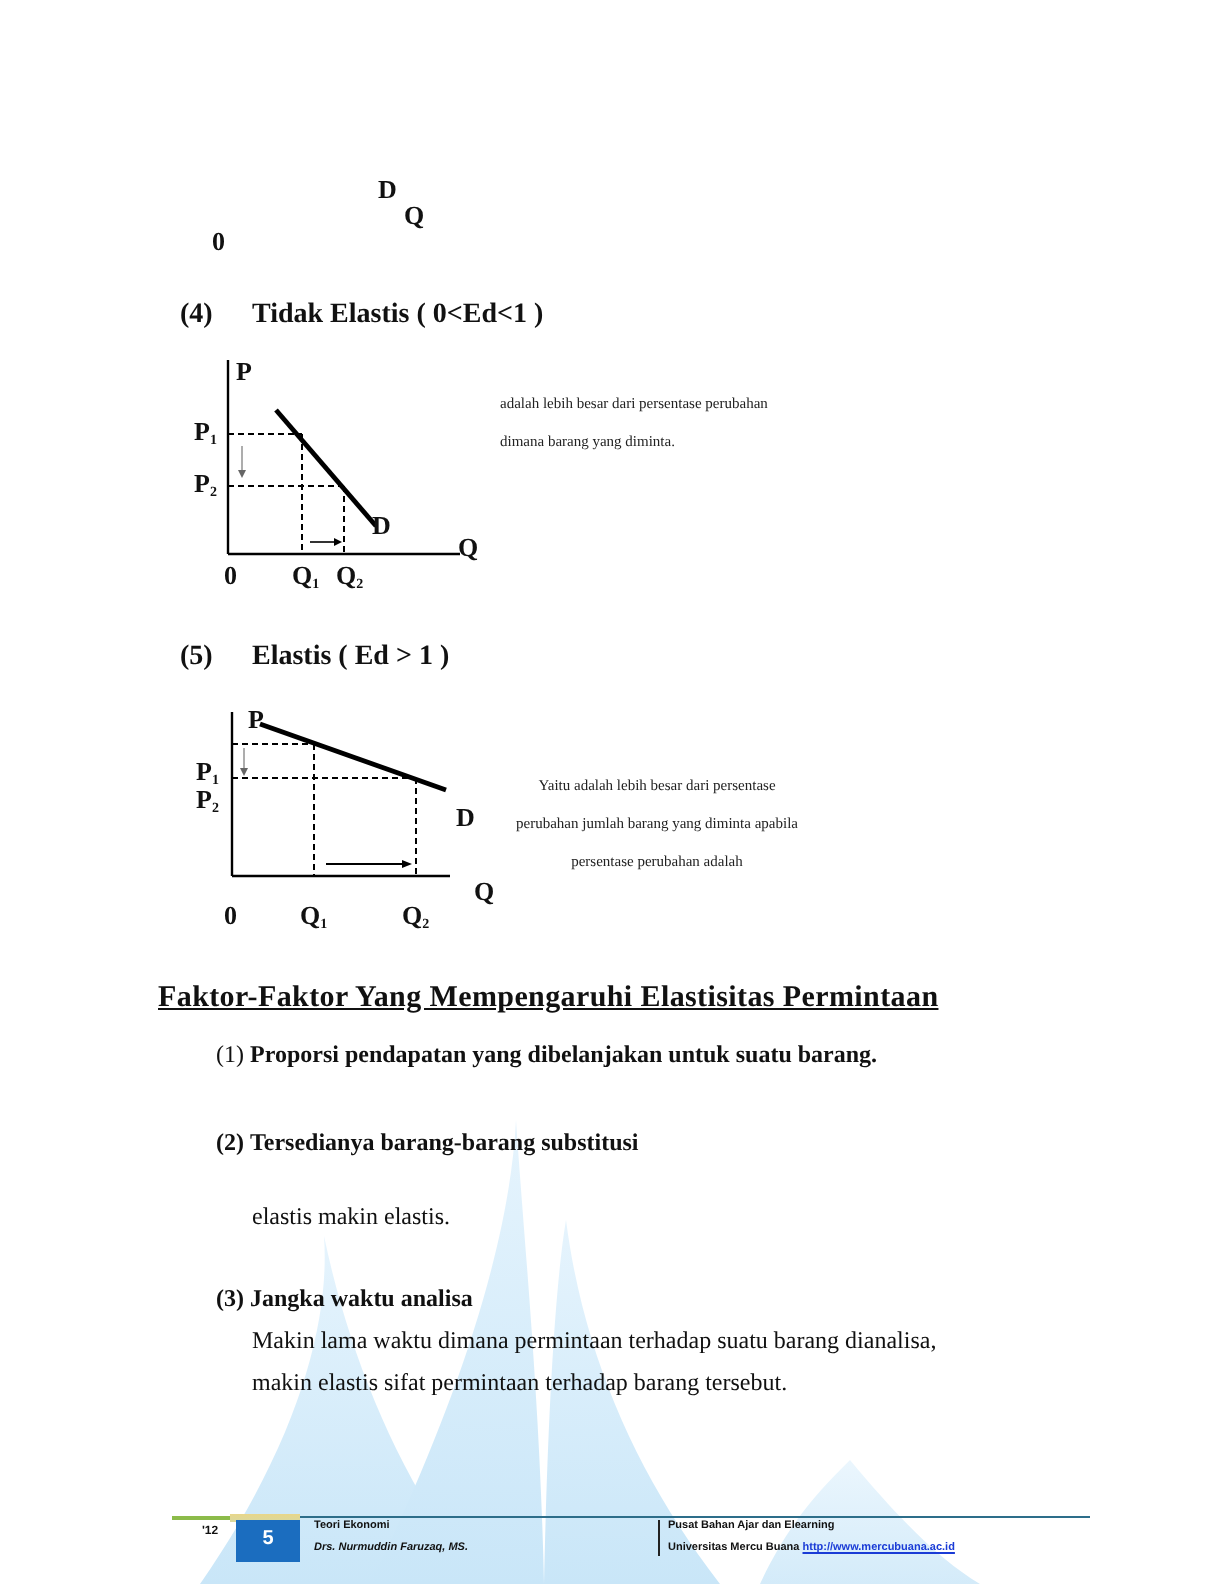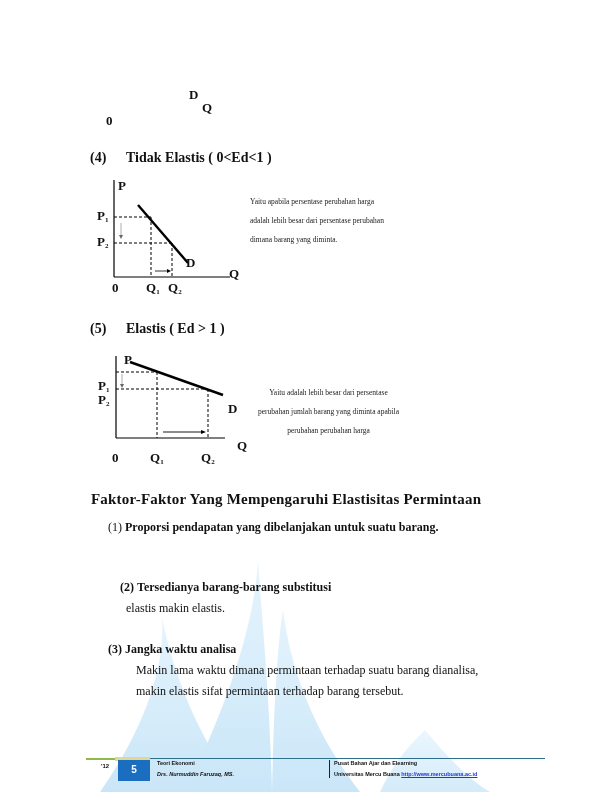--- a/index.html
+++ b/index.html
@@ -68,21 +68,20 @@
   <span class="abs lbl" style="left:118px; top:178px;">P</span>
   <span class="abs lbl" style="left:97px; top:208px;"><span>P</span><sub>1</sub></span>
   <span class="abs lbl" style="left:97px; top:234px;"><span>P</span><sub>2</sub></span>
   <span class="abs lbl" style="left:186px; top:255px;">D</span>
   <span class="abs lbl" style="left:229px; top:266px;">Q</span>
   <span class="abs lbl" style="left:112px; top:280px;">0</span>
   <span class="abs lbl" style="left:146px; top:280px;"><span>Q</span><sub>1</sub></span>
   <span class="abs lbl" style="left:168px; top:280px;"><span>Q</span><sub>2</sub></span>
 
   <div class="abs small-note" style="left:250px; top:192px;">
-    <div>Yaitu apabila persentase perubahan harga</div>
     <div>adalah lebih besar dari persentase perubahan</div>
     <div>dimana barang yang diminta.</div>
   </div>
 
   <span class="abs sec-num" style="left:90px; top:321px;">(5)</span>
   <span class="abs sec-title" style="left:126px; top:321px;">Elastis ( Ed &gt; 1 )</span>
 
   <svg class="abs" style="left:90px; top:350px;" width="150" height="110">
     <line x1="26" y1="6" x2="26" y2="88" stroke="#000" stroke-width="1.2"></line>
     <line x1="26" y1="88" x2="135" y2="88" stroke="#000" stroke-width="1.2"></line>
@@ -101,43 +100,43 @@
   <span class="abs lbl" style="left:98px; top:392px;"><span>P</span><sub>2</sub></span>
   <span class="abs lbl" style="left:228px; top:401px;">D</span>
   <span class="abs lbl" style="left:237px; top:438px;">Q</span>
   <span class="abs lbl" style="left:112px; top:450px;">0</span>
   <span class="abs lbl" style="left:150px; top:450px;"><span>Q</span><sub>1</sub></span>
   <span class="abs lbl" style="left:201px; top:450px;"><span>Q</span><sub>2</sub></span>
 
   <div class="abs small-note" style="left:258px; top:383px;text-align:center;">
     <div>Yaitu adalah lebih besar dari persentase</div>
     <div>perubahan jumlah barang yang diminta apabila</div>
-    <div>perubahan perubahan harga</div>
+    <div>persentase perubahan adalah</div>
   </div>
 
-  <div class="abs h2" style="left:91px; top:491px;">Faktor-Faktor Yang Mempengaruhi Elastisitas Permintaan</div>
+  <div class="abs h2" style="left:79px; top:491px;text-decoration:underline;">Faktor-Faktor Yang Mempengaruhi Elastisitas Permintaan</div>
 
   <div class="abs item-head" style="left:108px; top:520px;">
     <span>(1)</span>
     <b>Proporsi pendapatan yang dibelanjakan untuk suatu barang.</b>
   </div>
 
-  <div class="abs item-head" style="left:108px; top:580px;margin-left:12px;">
+  <div class="abs item-head" style="left:108px; top:564px;">
     <b>(2)</b>
     <b>Tersedianya barang-barang substitusi</b>
   </div>
   <div class="abs para" style="left:126px; top:598px;">
     <div>elastis makin elastis.</div>
   </div>
 
   <div class="abs item-head" style="left:108px; top:642px;">
     <b>(3)</b>
     <b>Jangka waktu analisa</b>
   </div>
-  <div class="abs para" style="left:136px; top:660px;">
+  <div class="abs para" style="left:126px; top:660px;">
     <div>Makin lama waktu dimana permintaan terhadap suatu barang dianalisa,</div>
     <div>makin elastis sifat permintaan terhadap barang tersebut.</div>
   </div>
 
   <div class="footer-line-g"></div>
   <div class="footer-line-y"></div>
   <div class="footer-line-b"></div>
   <span class="abs foot-text" style="left:101px; top:763px; font-size:6px;">'12</span>
   <div class="pg-box">5</div>
   <span class="abs foot-text" style="left:157px; top:760px;">Teori Ekonomi</span>

